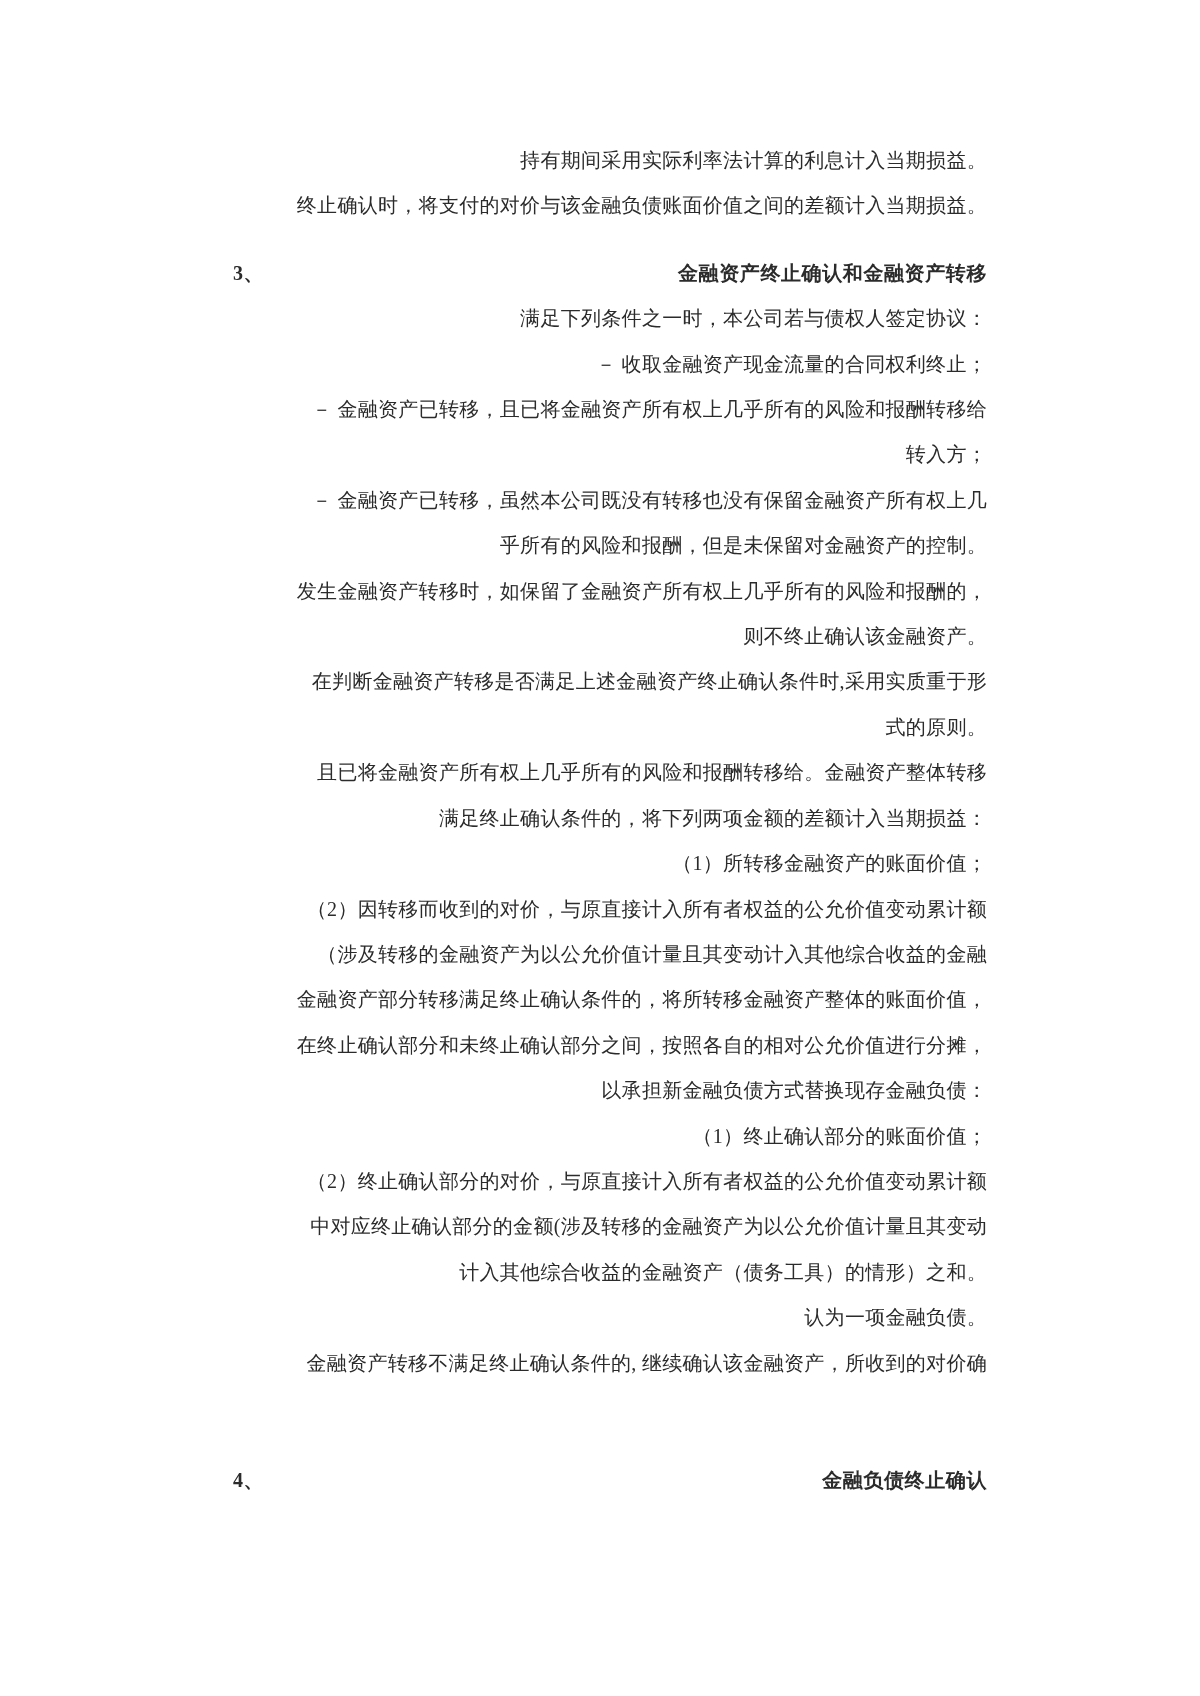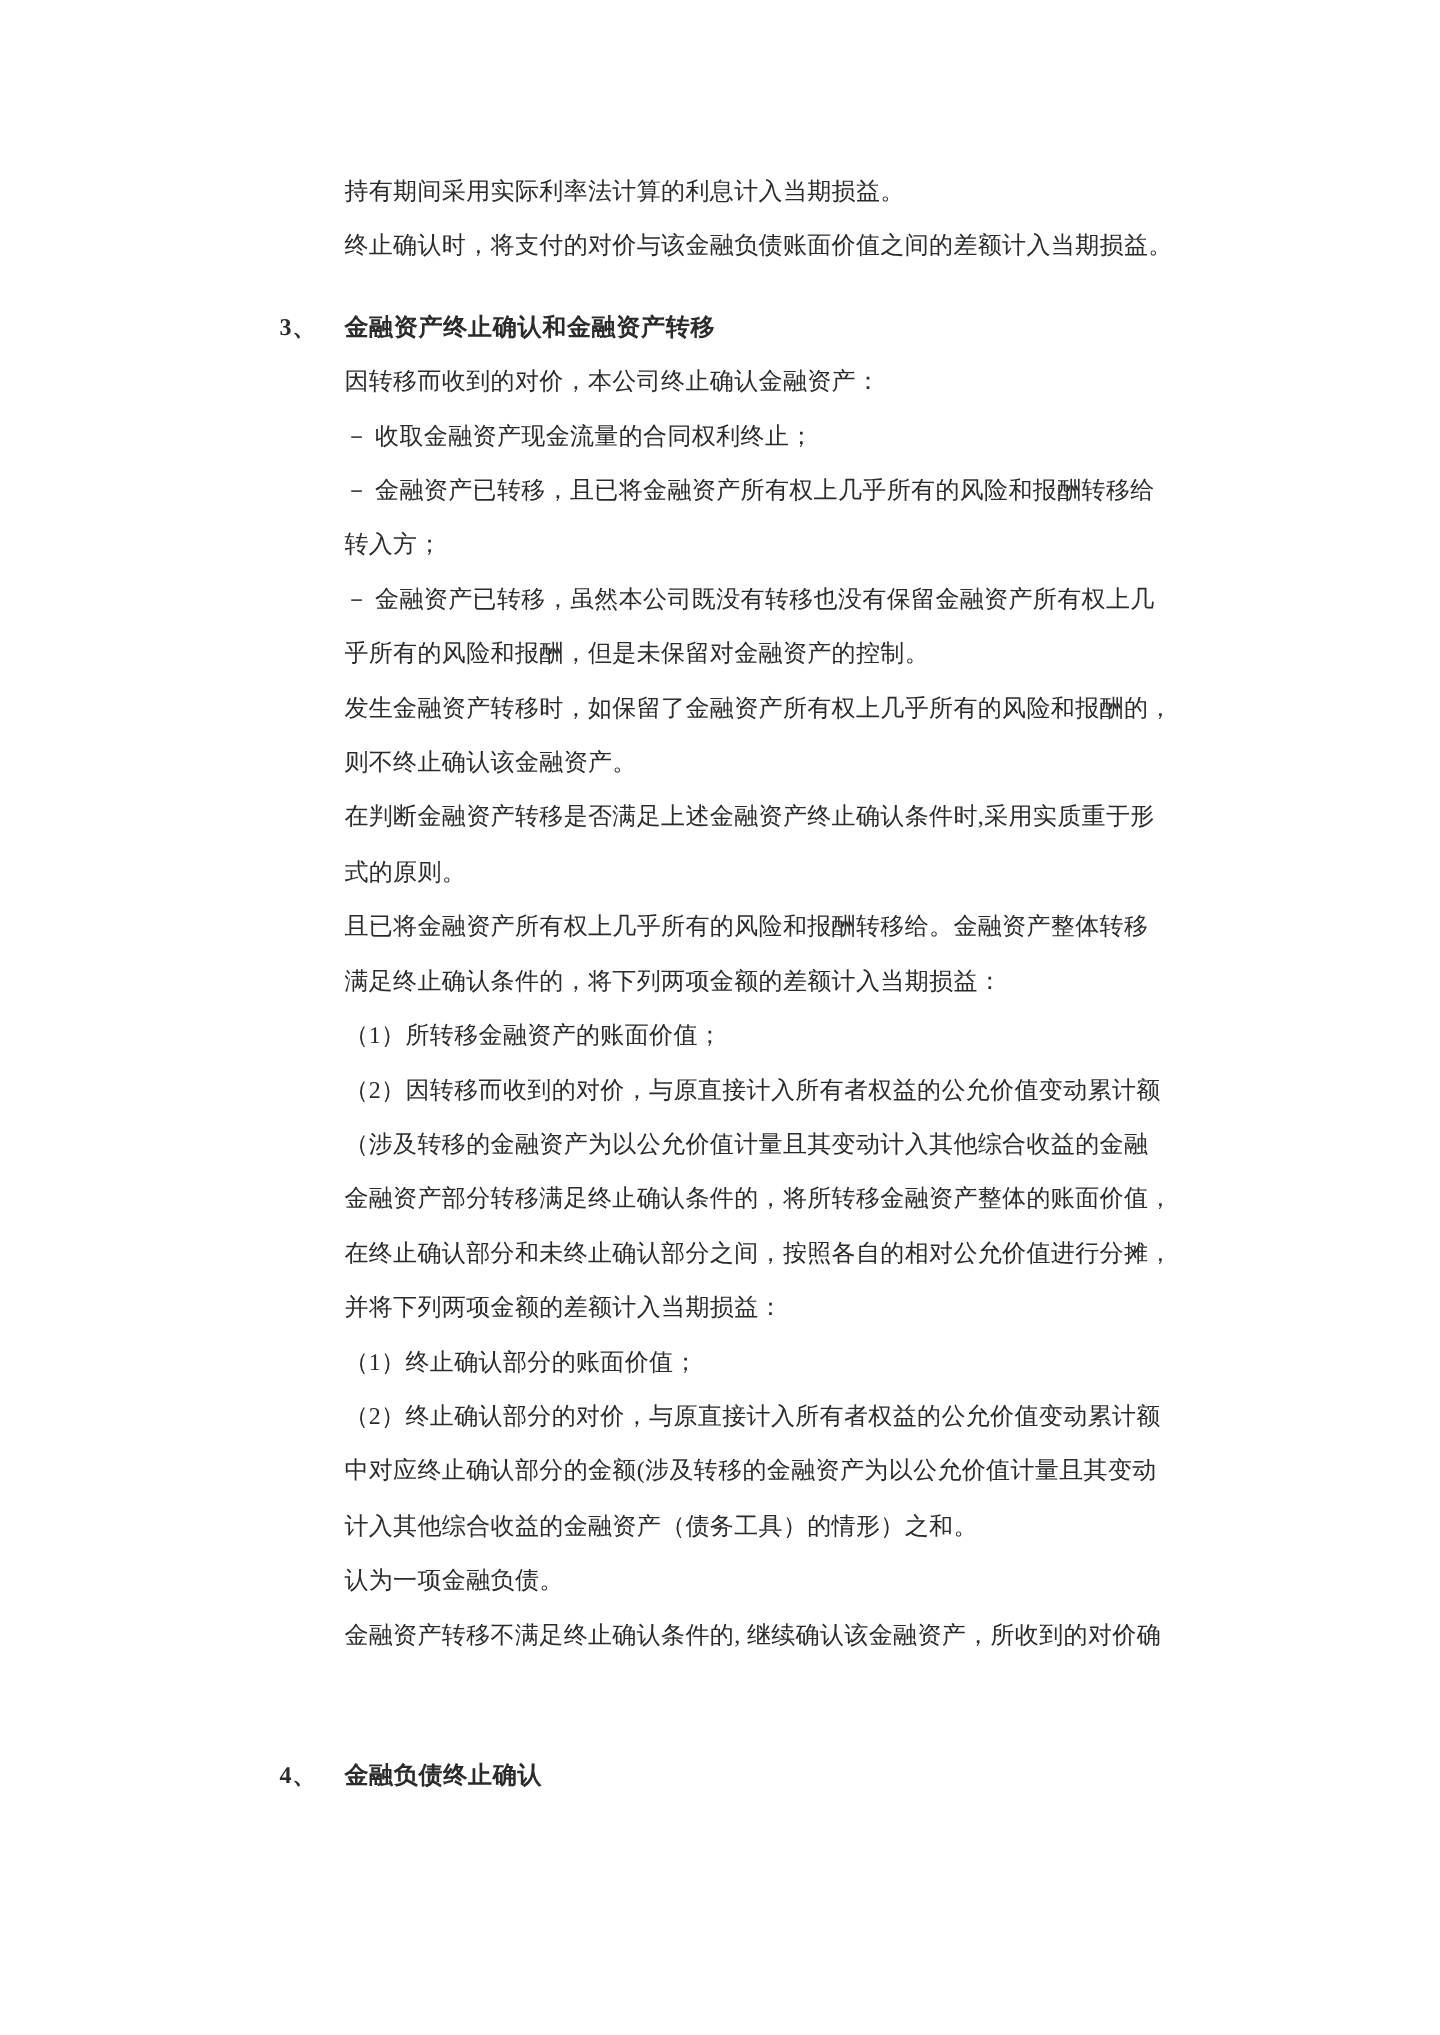--- a/index.html
+++ b/index.html
@@ -1,15 +1,15 @@
 <!DOCTYPE html>
 <html><head>
 <meta charset="utf-8">
 <style>
-  * { margin: 0; padding: 0; box-sizing: border-box; }
+  * { margin: 0; padding: 0; box-sizing: border-box; text-align: right; }
   html, body { background: #ffffff; }
   .page {
     position: relative;
     width: 1200px;
     height: 1696px;
     background: #ffffff;
     font-family: "Liberation Serif", "DejaVu Serif", serif;
     color: #2b2b2b;
     overflow: hidden;
   }
@@ -51,38 +51,38 @@
         <div class="line">持有期间采用实际利率法计算的利息计入当期损益。</div>
         <div class="line">终止确认时，将支付的对价与该金融负债账面价值之间的差额计入当期损益。</div>
       </div>
 
     <section class="sec sec--3">
       <div class="sec-head">
         <span class="sec-num">3、</span>
         <span class="sec-title">金融资产终止确认和金融资产转移</span>
       </div>
       <div class="sec-body">
-          <div class="line">因转移而收到的对价，本公司终止确认金融资产：</div>
+          <div class="line">满足下列条件之一时，本公司若与债权人签定协议：</div>
           <div class="line">－ 收取金融资产现金流量的合同权利终止；</div>
           <div class="line">－ 金融资产已转移，且已将金融资产所有权上几乎所有的风险和报酬转移给</div>
           <div class="line">转入方；</div>
           <div class="line">－ 金融资产已转移，虽然本公司既没有转移也没有保留金融资产所有权上几</div>
           <div class="line">乎所有的风险和报酬，但是未保留对金融资产的控制。</div>
           <div class="line">发生金融资产转移时，如保留了金融资产所有权上几乎所有的风险和报酬的，</div>
           <div class="line">则不终止确认该金融资产。</div>
           <div class="line">在判断金融资产转移是否满足上述金融资产终止确认条件时,采用实质重于形</div>
           <div class="line">式的原则。</div>
           <div class="line">且已将金融资产所有权上几乎所有的风险和报酬转移给。金融资产整体转移</div>
           <div class="line">满足终止确认条件的，将下列两项金额的差额计入当期损益：</div>
           <div class="line">（1）所转移金融资产的账面价值；</div>
           <div class="line">（2）因转移而收到的对价，与原直接计入所有者权益的公允价值变动累计额</div>
           <div class="line">（涉及转移的金融资产为以公允价值计量且其变动计入其他综合收益的金融</div>
           <div class="line">金融资产部分转移满足终止确认条件的，将所转移金融资产整体的账面价值，</div>
           <div class="line">在终止确认部分和未终止确认部分之间，按照各自的相对公允价值进行分摊，</div>
-          <div class="line">并将下列两项金额的差额计入当期损益：</div>
+          <div class="line">以承担新金融负债方式替换现存金融负债：</div>
           <div class="line">（1）终止确认部分的账面价值；</div>
           <div class="line">（2）终止确认部分的对价，与原直接计入所有者权益的公允价值变动累计额</div>
           <div class="line">中对应终止确认部分的金额(涉及转移的金融资产为以公允价值计量且其变动</div>
           <div class="line">计入其他综合收益的金融资产（债务工具）的情形）之和。</div>
           <div class="line">认为一项金融负债。</div>
           <div class="line">金融资产转移不满足终止确认条件的, 继续确认该金融资产，所收到的对价确</div>
         </div>
     </section>
 
     <section class="sec sec--4">

